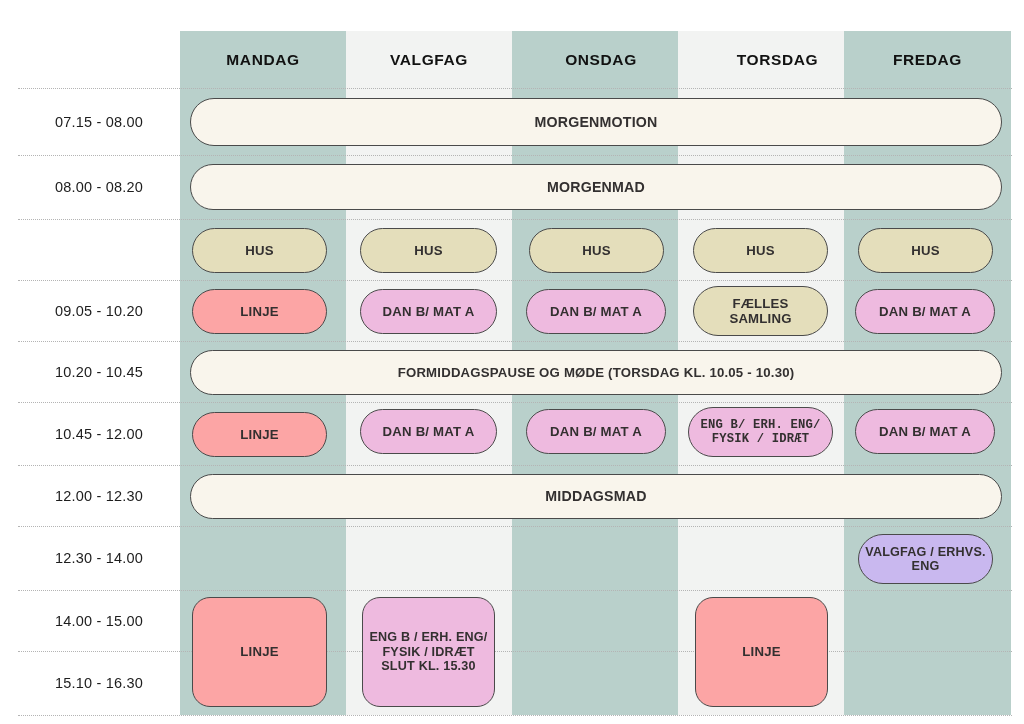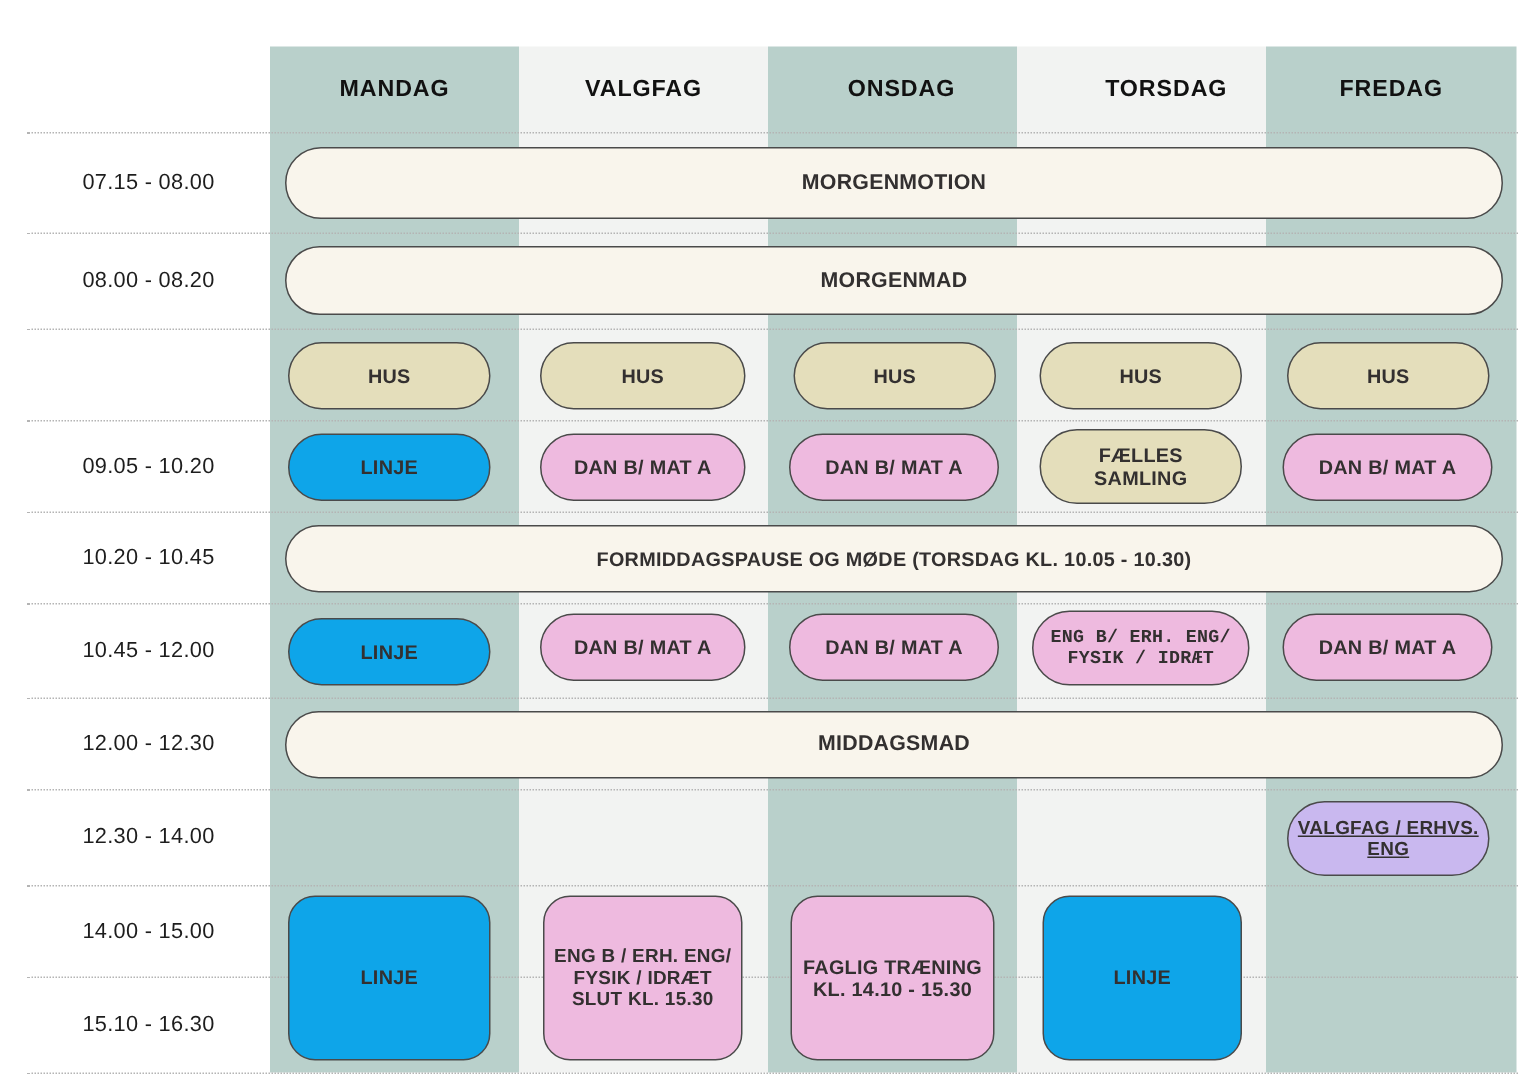--- a/index.html
+++ b/index.html
@@ -75,23 +75,23 @@
     font-weight: bold;
     color: #333030;
     letter-spacing: 0.2px;
     line-height: 1.15;
     padding: 2px 6px;
   }
   .pill.tall { border-radius: 18px; }
 
   .c-cream  { background: #f9f5ec; }
   .c-khaki  { background: #e4debb; }
-  .c-green  { background: #0ea5e9; }
+  .c-green  { background: #fca5a5; }
   .c-pink   { background: #eebadf; }
-  .c-purple { background: #c9b8ef; text-decoration: underline; }
+  .c-purple { background: #c9b8ef; }
 
   .f-12  { font-size: 12.2px; }
   .f-125 { font-size: 12.6px; }
   .f-13  { font-size: 13.2px; }
   .f-14  { font-size: 14.2px; }
 </style>
 </head>
 <body>
 
 <div id="schedule">
@@ -153,16 +153,15 @@
   <div class="pill c-pink  f-13" style="left:526px; top:409px; width:140px; height:45px;">DAN B/ MAT A</div>
   <div class="pill c-pink  f-12" style="left:688px; top:407px; width:145px; height:50px;font-family:Liberation Mono, monospace;">ENG B/ ERH. ENG/ FYSIK / IDRÆT</div>
   <div class="pill c-pink  f-13" style="left:855px; top:409px; width:140px; height:45px;">DAN B/ MAT A</div>
 
   <div class="pill c-cream f-14" style="left:190px; top:474px; width:812px; height:45px;">MIDDAGSMAD</div>
 
   <div class="pill c-purple f-125" style="left:858px; top:534px; width:135px; height:50px;">VALGFAG / ERHVS. ENG</div>
 
   <div class="pill tall c-green f-13" style="left:192px; top:597px; width:135px; height:110px;">LINJE</div>
   <div class="pill tall c-pink  f-125" style="left:362px; top:597px; width:133px; height:110px;">ENG B / ERH. ENG/ FYSIK / IDRÆT SLUT KL. 15.30</div>
-  <div class="pill tall c-pink  f-13" style="left:527px; top:597px; width:136px; height:110px;">FAGLIG TRÆNING KL. 14.10 - 15.30</div>
   <div class="pill tall c-green f-13" style="left:695px; top:597px; width:133px; height:110px;">LINJE</div>
 
 </div>
 
 </body></html>

